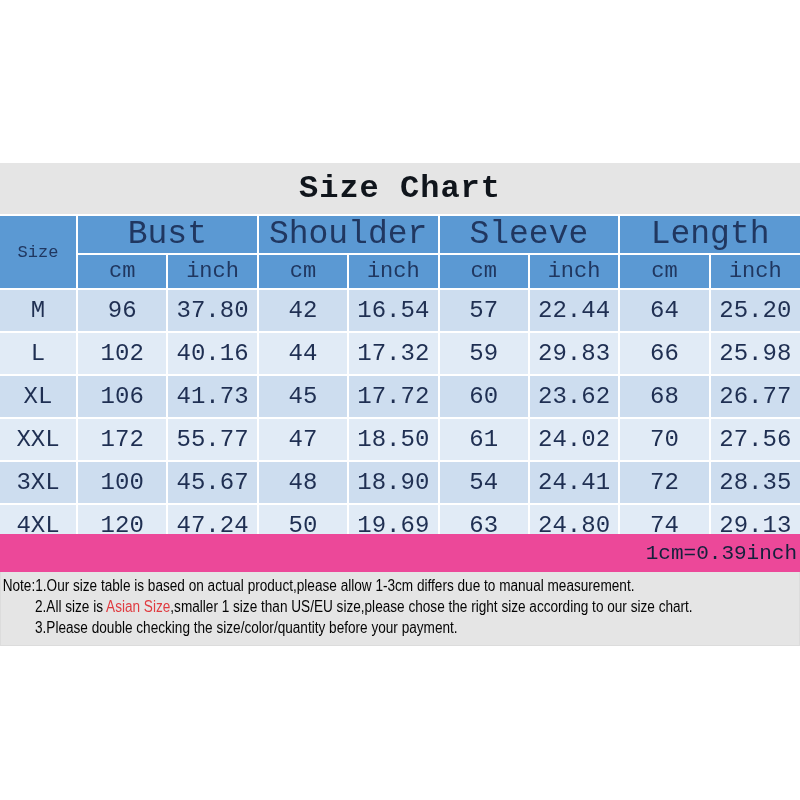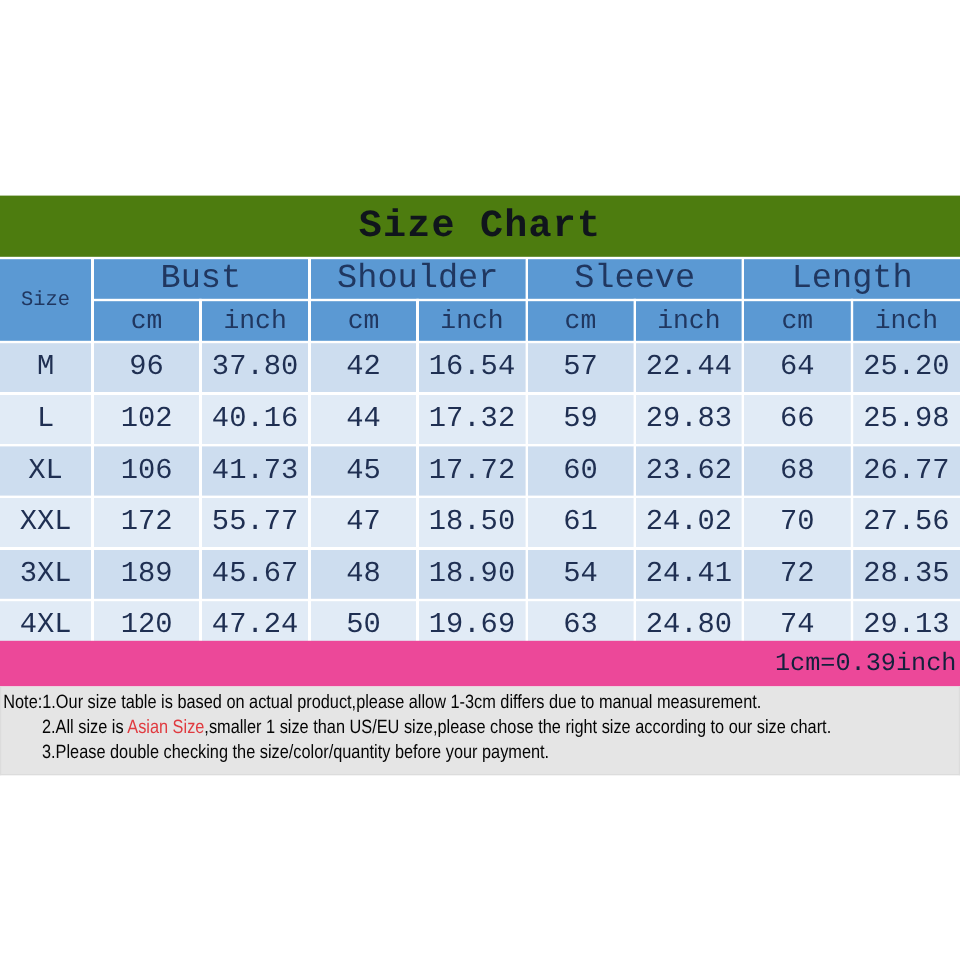--- a/index.html
+++ b/index.html
@@ -2,37 +2,37 @@
 <html><head>
 <meta charset="utf-8">
 <style>
   html,body{margin:0;padding:0;background:#fff;}
   .stage{
     position:relative;width:800px;height:800px;background:#ffffff;
     overflow:hidden;font-family:"Liberation Mono","DejaVu Sans Mono",monospace;
   }
   .title-band{
     position:absolute;top:163px;left:0;width:800px;height:51px;
-    background:#4d7c0f;display:flex;align-items:center;justify-content:center;
+    background:#e5e5e5;display:flex;align-items:center;justify-content:center;
   }
   .title-band .title{
     font-size:32px;font-weight:600;color:#10151c;letter-spacing:1px;
   }
   table.size-table{
     position:absolute;top:216px;left:0;width:800px;
     border-collapse:collapse;border-style:hidden;table-layout:fixed;
   }
   table.size-table td{
     border:2px solid #ffffff;text-align:center;vertical-align:middle;
     color:#203760;padding:0;overflow:hidden;white-space:nowrap;
   }
   col.size-col{width:77px;}
   tr.head-row-1 td,tr.head-row-2 td{background:#5b99d3;}
   td.size-head{font-size:17px;}
-  td.group-head{font-size:28px;height:33px;margin-top:25px;}
+  td.group-head{font-size:33px;height:33px;margin-top:25px;}
   td.unit-head{font-size:22px;height:33px;}
   tr.data-row td{height:41px;font-size:24px;color:#1f2f52;}
   tr.data-row.odd td{background:#cdddef;}
   tr.data-row.even td{background:#e1ebf6;}
   .conv-band{
     position:absolute;top:534px;left:0;width:800px;height:38px;
     background:#ec4899;box-sizing:border-box;padding-right:3px;
     display:flex;align-items:center;justify-content:flex-end;
     font-size:21px;color:#13213c;
   }
@@ -130,21 +130,21 @@
         <td>55.77</td>
         <td>47</td>
         <td>18.50</td>
         <td>61</td>
         <td>24.02</td>
         <td>70</td>
         <td>27.56</td>
       </tr>
       <tr class="data-row odd">
         <td>3XL</td>
-        <td>189</td>
+        <td>100</td>
         <td>45.67</td>
         <td>48</td>
         <td>18.90</td>
         <td>54</td>
         <td>24.41</td>
         <td>72</td>
         <td>28.35</td>
       </tr>
       <tr class="data-row even">
         <td>4XL</td>

